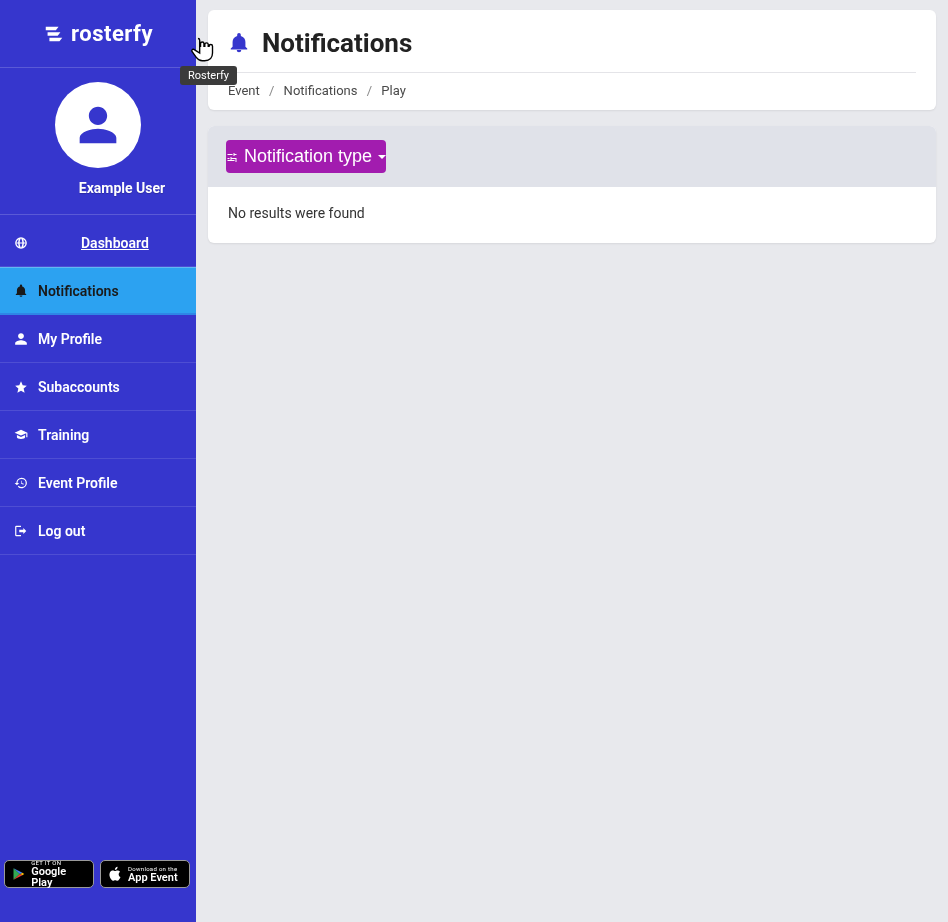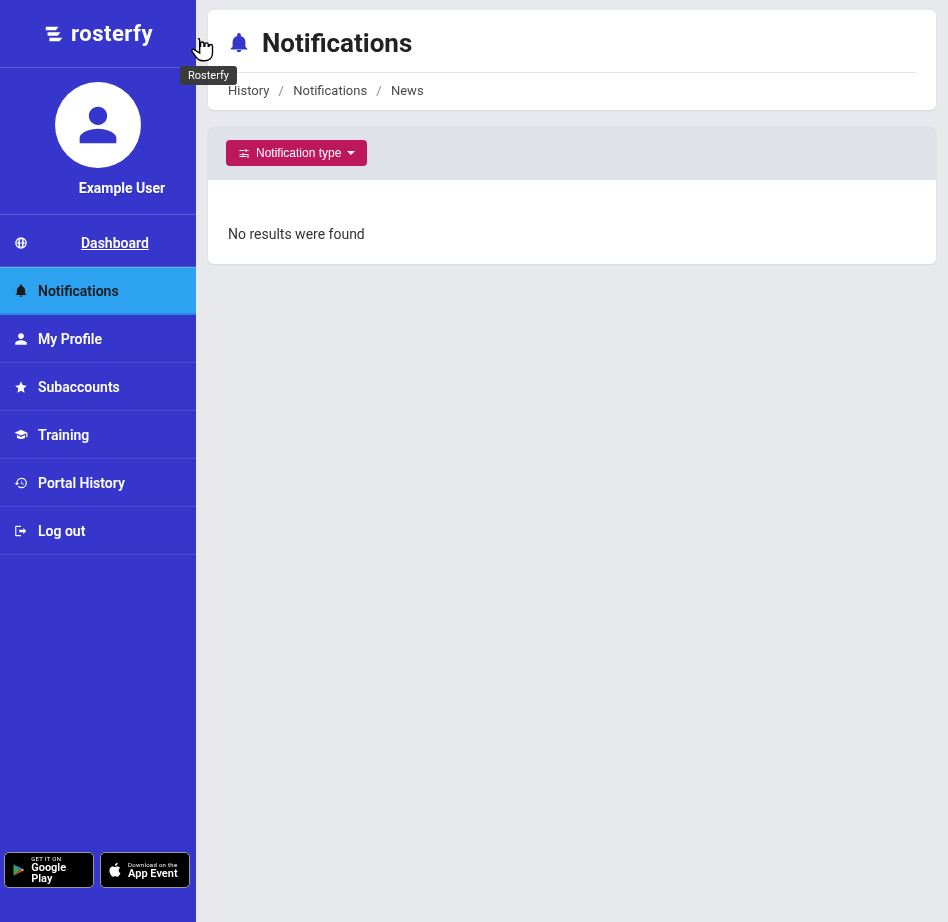--- a/index.html
+++ b/index.html
@@ -113,21 +113,21 @@
     bottom: 34px;
     display: flex;
     gap: 6px;
   }
   .store-badge {
     background: #000;
     color: #fff;
     border-radius: 5px;
     border: 1px solid #9a9a9a;
     width: 90px;
-    height: 36px;
+    height: 28px;
     display: flex;
     align-items: center;
     padding: 0 6px;
     gap: 5px;
     cursor: pointer;
   }
   .store-badge .badge-icon { width: 16px; height: 16px; }
   .store-badge .badge-text { display:flex; flex-direction:column; line-height:1; }
   .store-badge .badge-top { font-size: 6px; letter-spacing:0.3px; }
   .store-badge .badge-bot { font-size: 11px; font-weight:600; }
@@ -171,44 +171,43 @@
   .breadcrumb .sep { margin: 0 6px; color: #8a8a8a; }
 
   .content-card { }
   .filter-bar {
     background: #e0e2e9;
     padding: 14px 18px;
     border-top-left-radius: 6px;
     border-top-right-radius: 6px;
   }
   .filter-btn {
-    background: #be185d;
+    background: #a21caf;
     color: #fff;
     border: none;
     border-radius: 4px;
-    padding: 6px 12px;
-    font-size: 12px;
+    padding: 6px 0;
+    font-size: 18px;
     font-weight: 500;
     display: inline-flex;
     align-items: center;
     gap: 6px;
     cursor: pointer;
   }
   .filter-btn .sliders { width:12px; height:12px; fill:#fff; }
   .filter-btn .caret {
     width: 0; height:0;
     border-left: 4px solid transparent;
     border-right: 4px solid transparent;
     border-top: 4px solid #fff;
   }
   .results {
     padding: 18px 20px 22px 20px;
     font-size: 14px;
     color: #333;
-    margin-top: 28px;
   }
 
   
   .cursor-overlay {
     position: absolute;
     left: 186px;
     top: 30px;
     pointer-events: none;
   }
   .cursor-svg { width: 38px; height: 38px; }
@@ -290,21 +289,21 @@
             </svg>
         </span>
         <span class="nav-label">Training</span>
       </li>
       <li class="nav-item">
         <span class="nav-icon">
           <svg viewBox="0 0 24 24">
               <path d="M13 3a9 9 0 00-9 9H1l4 4 4-4H6a7 7 0 117 7 7 7 0 01-5-2.1l-1.4 1.4A9 9 0 1013 3zm-1 5v5l4 2 .8-1.6L13 12V8z"></path>
             </svg>
         </span>
-        <span class="nav-label">Portal History</span>
+        <span class="nav-label">Event Profile</span>
       </li>
       <li class="nav-item">
         <span class="nav-icon">
           <svg viewBox="0 0 24 24">
               <path d="M16 17l5-5-5-5v3H9v4h7zM4 5h8V3H4a2 2 0 00-2 2v14a2 2 0 002 2h8v-2H4z"></path>
             </svg>
         </span>
         <span class="nav-label">Log out</span>
       </li>
     </ul>
@@ -336,25 +335,25 @@
 
   <main class="main">
     <section class="card header-card">
       <div class="page-title-row">
         <svg class="bell" viewBox="0 0 24 24">
             <path d="M12 22a2.5 2.5 0 002.5-2.5h-5A2.5 2.5 0 0012 22zm7-6v-5a7 7 0 00-5-6.7V3a2 2 0 10-4 0v1.3A7 7 0 005 11v5l-2 2v1h18v-1z"></path>
           </svg>
         <h1 class="page-title">Notifications</h1>
       </div>
       <nav class="breadcrumb">
-        <a>History</a>
+        <a>Event</a>
         <span class="sep">/</span>
         <a>Notifications</a>
         <span class="sep">/</span>
-        <span>News</span>
+        <span>Play</span>
       </nav>
     </section>
 
     <section class="card content-card">
       <div class="filter-bar">
         <button class="filter-btn">
           <svg class="sliders" viewBox="0 0 24 24">
               <path d="M3 6h10v2H3zm14 0h4v2h-4V4h-2v6h2zM3 14h4v2H3zm8 0h10v2H11v2H9v-6h2zM3 10h18v-0z"></path>
               <path d="M3 18h14v2H3zm16-2h2v6h-2z"></path>
             </svg>

